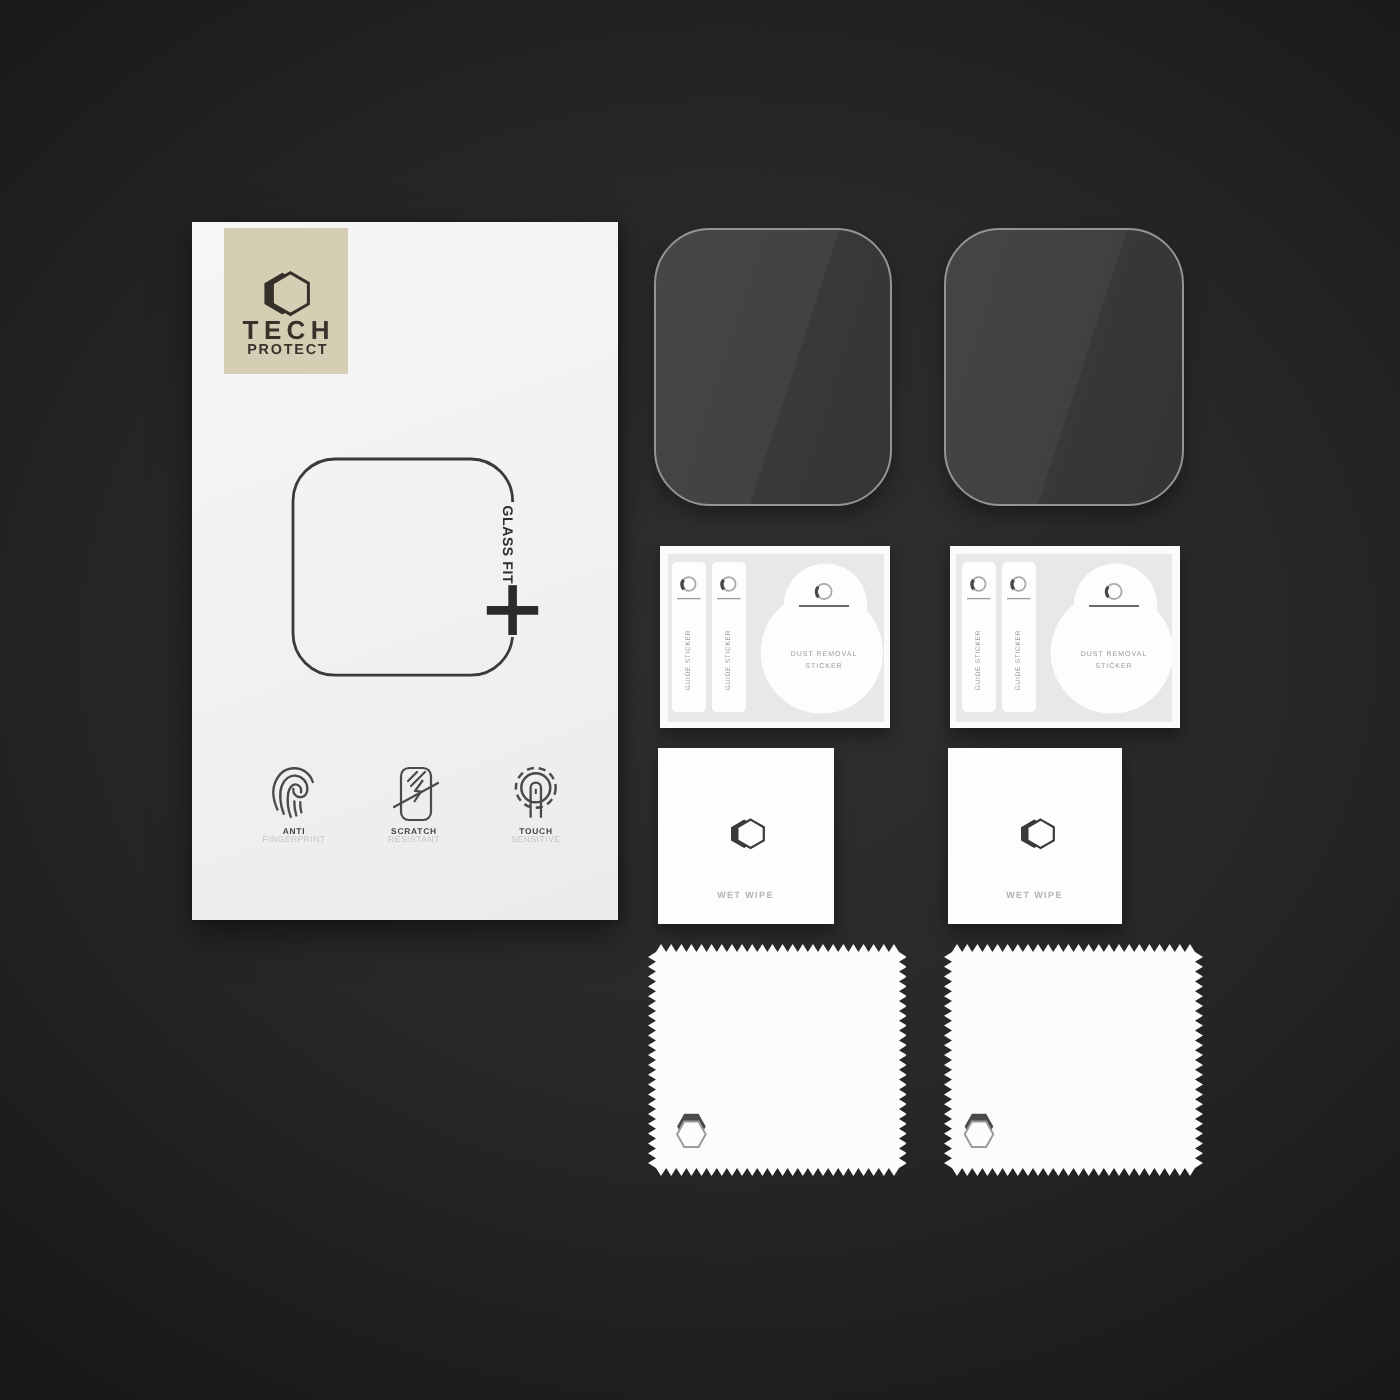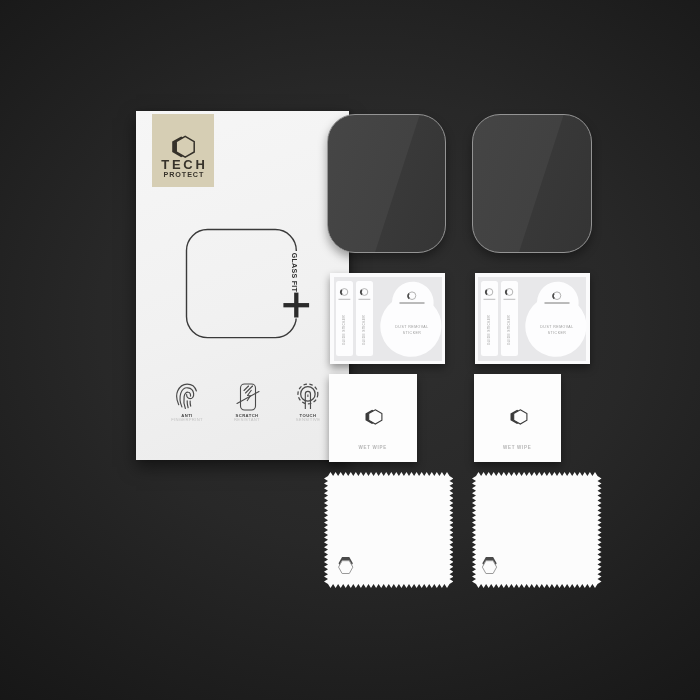--- a/index.html
+++ b/index.html
@@ -3,21 +3,21 @@
 <meta charset="utf-8">
 <style>
 html,body{margin:0;padding:0;}
 body{width:700px;height:700px;overflow:hidden;font-family:"Liberation Sans",sans-serif;position:relative;
 background:radial-gradient(ellipse 95% 80% at 52% 46%, #303030 0%, #282828 40%, #1c1c1c 72%, #121212 100%);}
 .abs{position:absolute;}
 </style>
 </head>
 <body>
 
-<div class="abs" style="left:96px;top:111px;width:213px;height:349px;background:linear-gradient(160deg,#f6f6f6 0%,#f1f1f1 55%,#ebebeb 100%);box-shadow:0 7px 16px rgba(0,0,0,0.5), 2px 0 3px rgba(0,0,0,0.15);margin-left:40px;">
+<div class="abs" style="left:96px;top:111px;width:213px;height:349px;background:linear-gradient(160deg,#f6f6f6 0%,#f1f1f1 55%,#ebebeb 100%);box-shadow:0 7px 16px rgba(0,0,0,0.5), 2px 0 3px rgba(0,0,0,0.15);">
 
   <div class="abs" style="left:15.5px;top:3.3px;width:62.5px;height:73px;background:#d6ceb4;">
 
     <svg class="abs" style="left:0;top:0;" width="62.5" height="73" viewBox="0 0 62.5 73">
       <g transform="translate(1.7,0.9)">
         <path d="M27.5 21.5 L36.5 26.7 L36.5 37.1 L27.5 42.3 L18.5 37.1 L18.5 26.7 Z" fill="#35312a"></path>
         <path d="M31.5 21.5 L40.5 26.7 L40.5 37.1 L31.5 42.3 L22.5 37.1 L22.5 26.7 Z" fill="#d6ceb4" stroke="#35312a" stroke-width="1.5"></path>
       </g>
 
       <text x="32.4" y="55.4" text-anchor="middle" font-family="Liberation Sans, sans-serif" font-weight="bold" font-size="13" letter-spacing="2.7" fill="#37332b">TECH</text>

